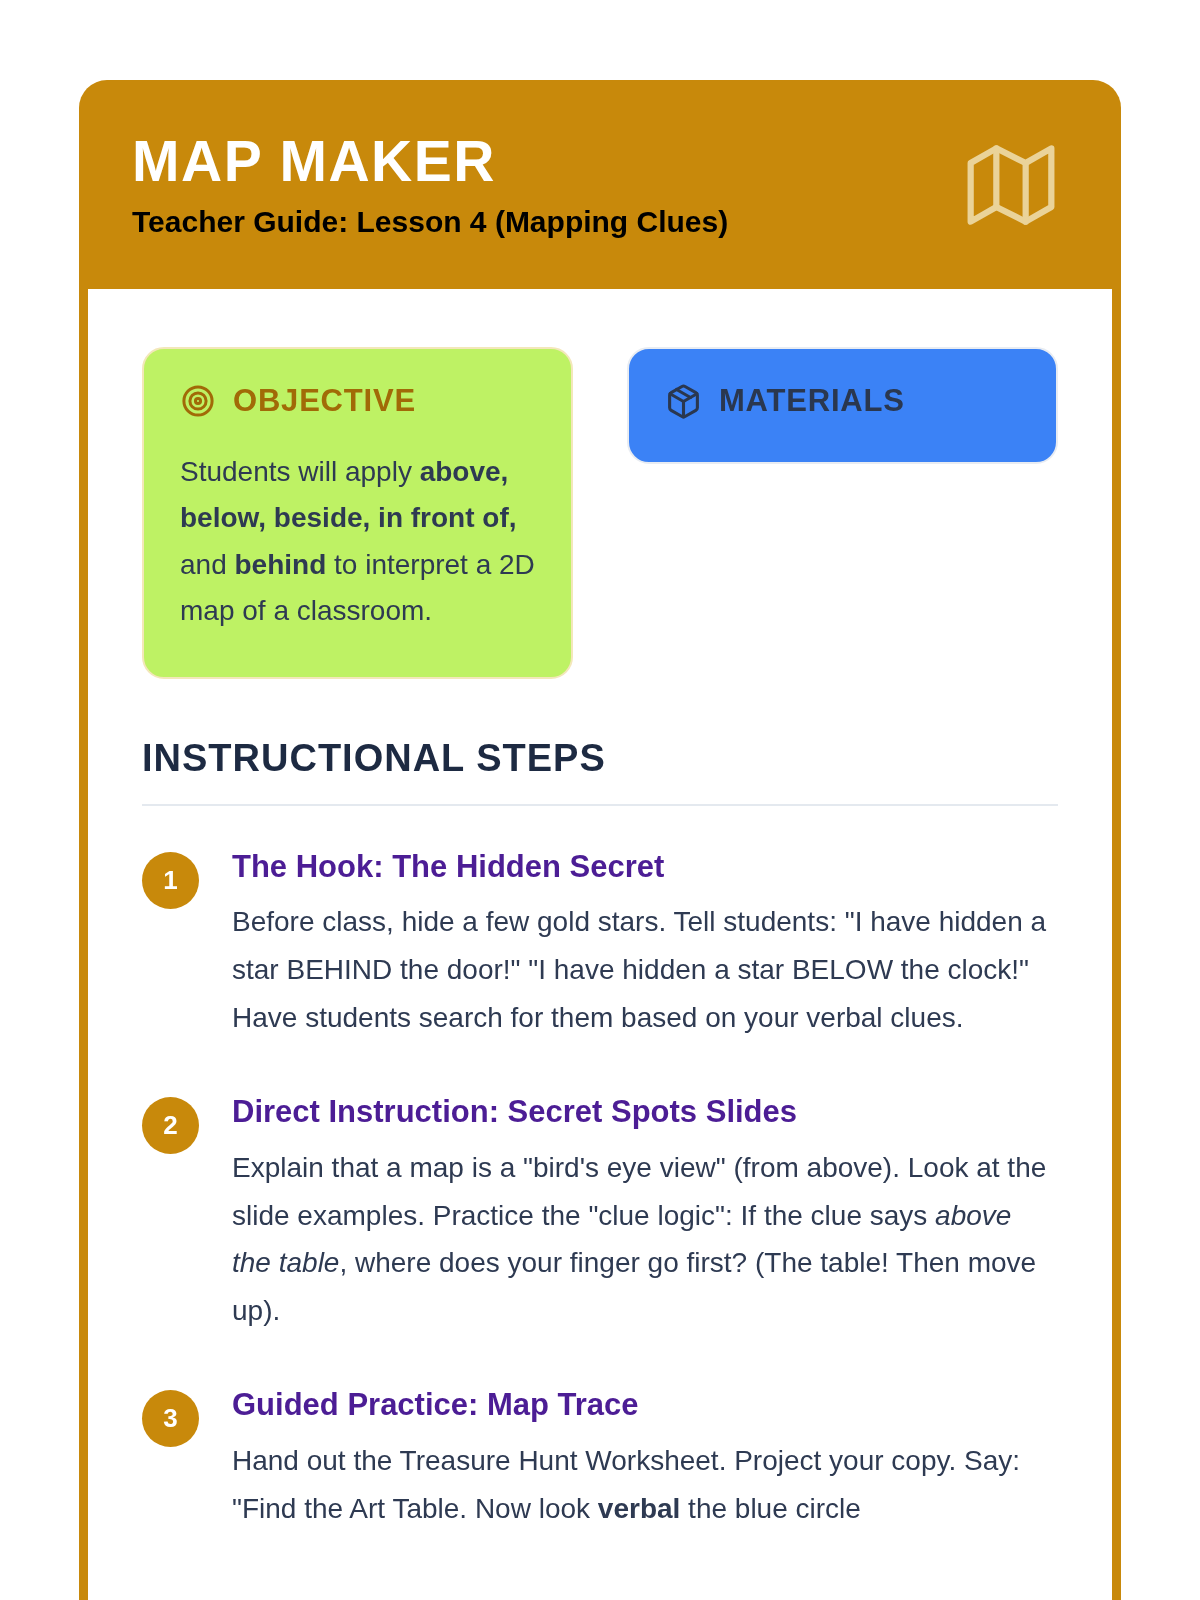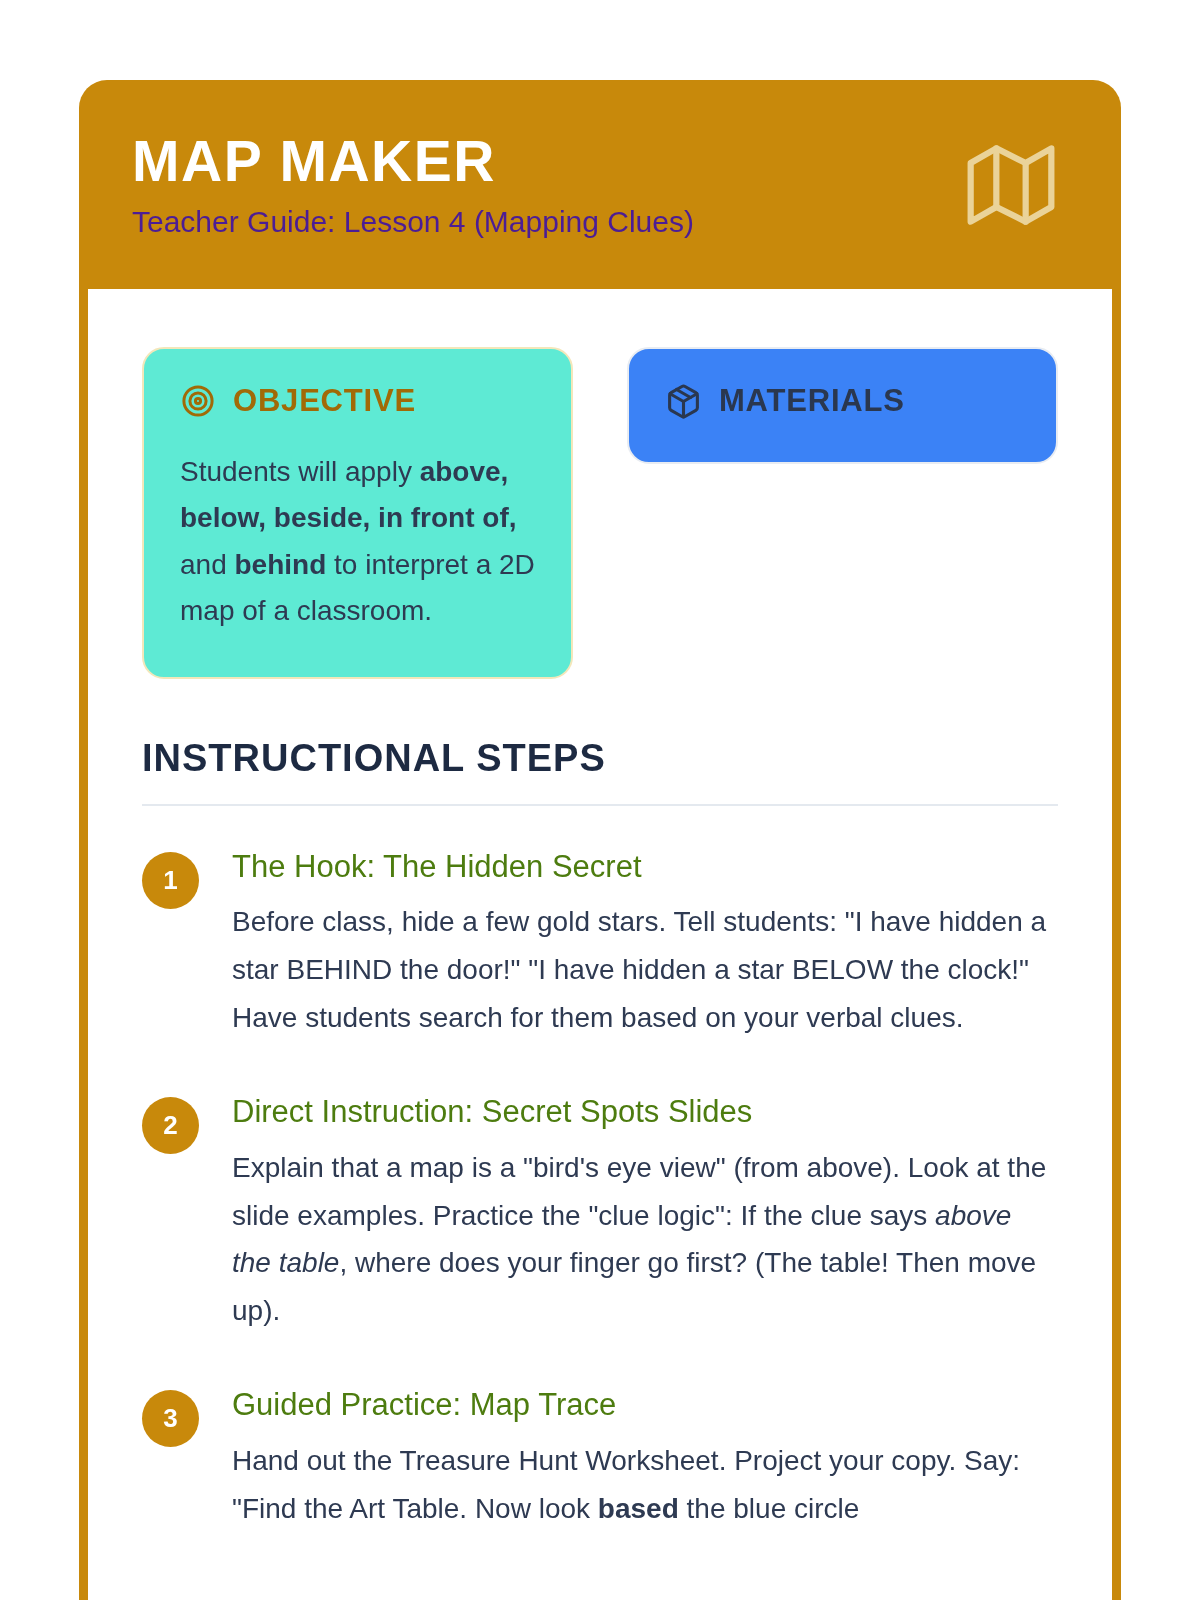--- a/index.html
+++ b/index.html
@@ -29,22 +29,22 @@
   .page-title {
     font-size: 57px;
     font-weight: bold;
     letter-spacing: 1.5px;
     color: #ffffff;
     line-height: 1.05;
   }
   .page-subtitle {
     margin-top: 13px;
     font-size: 30px;
-    font-weight: normal;
-    color: #4c1d95;
+    font-weight: bold;
+    color: #000000;
   }
   .map-icon-wrap { flex: none; margin-right: 8px; }
   .inner-panel {
     box-sizing: border-box;
     margin: 0 9px;
     width: 1024px;
     min-height: 1480px;
     background: #ffffff;
     padding: 58px 54px 40px 54px;
   }
@@ -53,21 +53,21 @@
     gap: 54px;
     align-items: flex-start;
   }
   .card {
     box-sizing: border-box;
     flex: 1 1 0;
     border-radius: 22px;
     padding: 34px 36px 42px 36px;
   }
   .card-objective {
-    background: #5eead4;
+    background: #bef264;
     border: 2px solid #F3E7BA;
   }
   .card-materials {
     background: #3b82f6;
     border: 2px solid #E8ECF2;
   }
   .card-heading {
     display: flex;
     align-items: center;
     gap: 17px;
@@ -121,22 +121,22 @@
     color: #ffffff;
     font-size: 26px;
     font-weight: bold;
     display: flex;
     align-items: center;
     justify-content: center;
   }
   .step-content { margin-left: 33px; flex: 1; min-width: 0; }
   .step-title {
     font-size: 31px;
-    font-weight: normal;
-    color: #4d7c0f;
+    font-weight: bold;
+    color: #4c1d95;
     line-height: 1.25;
   }
   .step-body {
     margin-top: 12px;
     font-size: 28px;
     line-height: 1.7;
     color: #2E3A52;
   }
   svg { display: block; }
 </style>
@@ -208,19 +208,19 @@
         <div class="step-content">
           <div class="step-title">Direct Instruction: Secret Spots Slides</div>
           <div class="step-body"><span>Explain that a map is a "bird's eye view" (from above). Look at the slide examples. Practice the "clue logic": If the clue says </span><span style="font-style: italic;">above the table</span><span>, where does your finger go first? (The table! Then move up).</span></div>
         </div>
       </div>
 
       <div class="step">
         <div class="step-num">3</div>
         <div class="step-content">
           <div class="step-title">Guided Practice: Map Trace</div>
-          <div class="step-body"><span>Hand out the Treasure Hunt Worksheet. Project your copy. Say: "Find the Art Table. Now look </span><span style="font-weight: bold;">based</span><span> the blue circle</span></div>
+          <div class="step-body"><span>Hand out the Treasure Hunt Worksheet. Project your copy. Say: "Find the Art Table. Now look </span><span style="font-weight: bold;">verbal</span><span> the blue circle</span></div>
         </div>
       </div>
 
     </div>
   </div>
 </div>
 
 </body></html>

